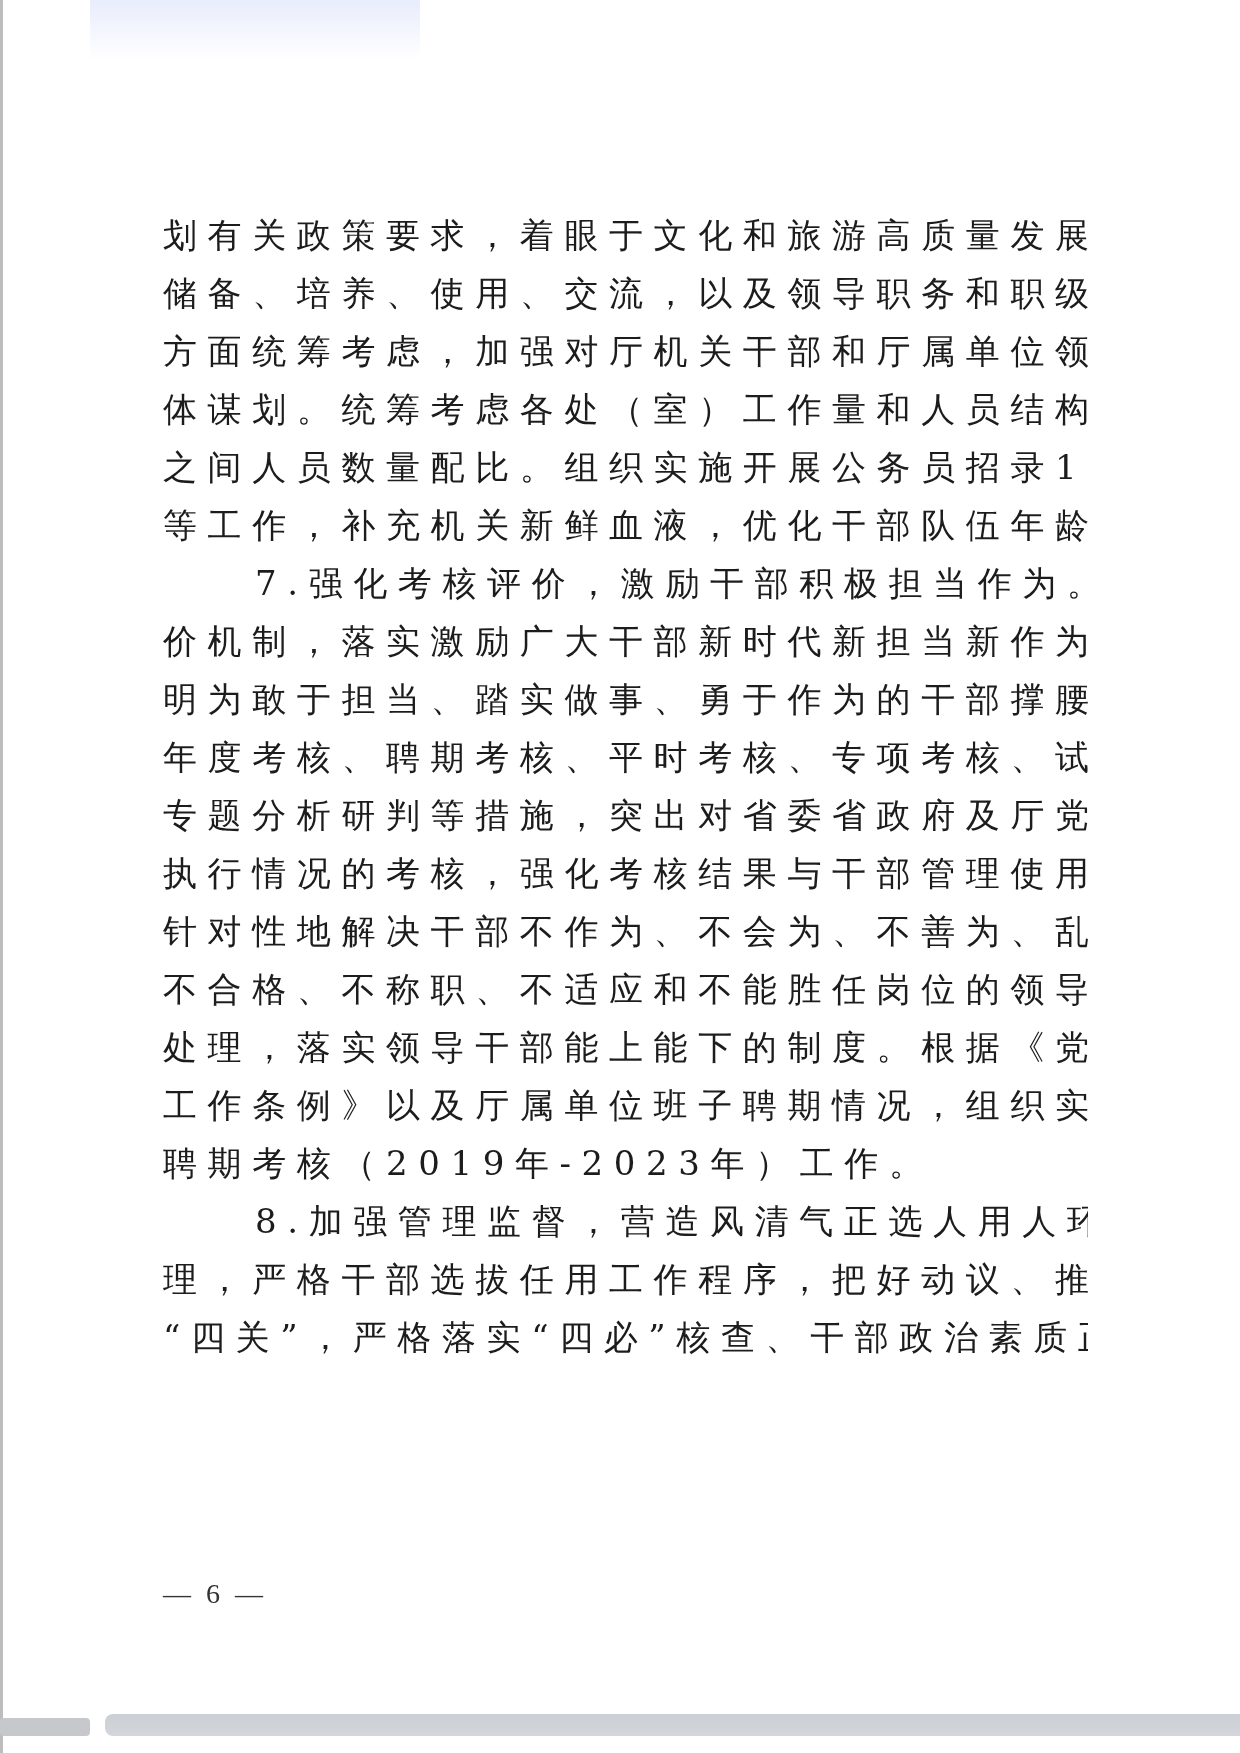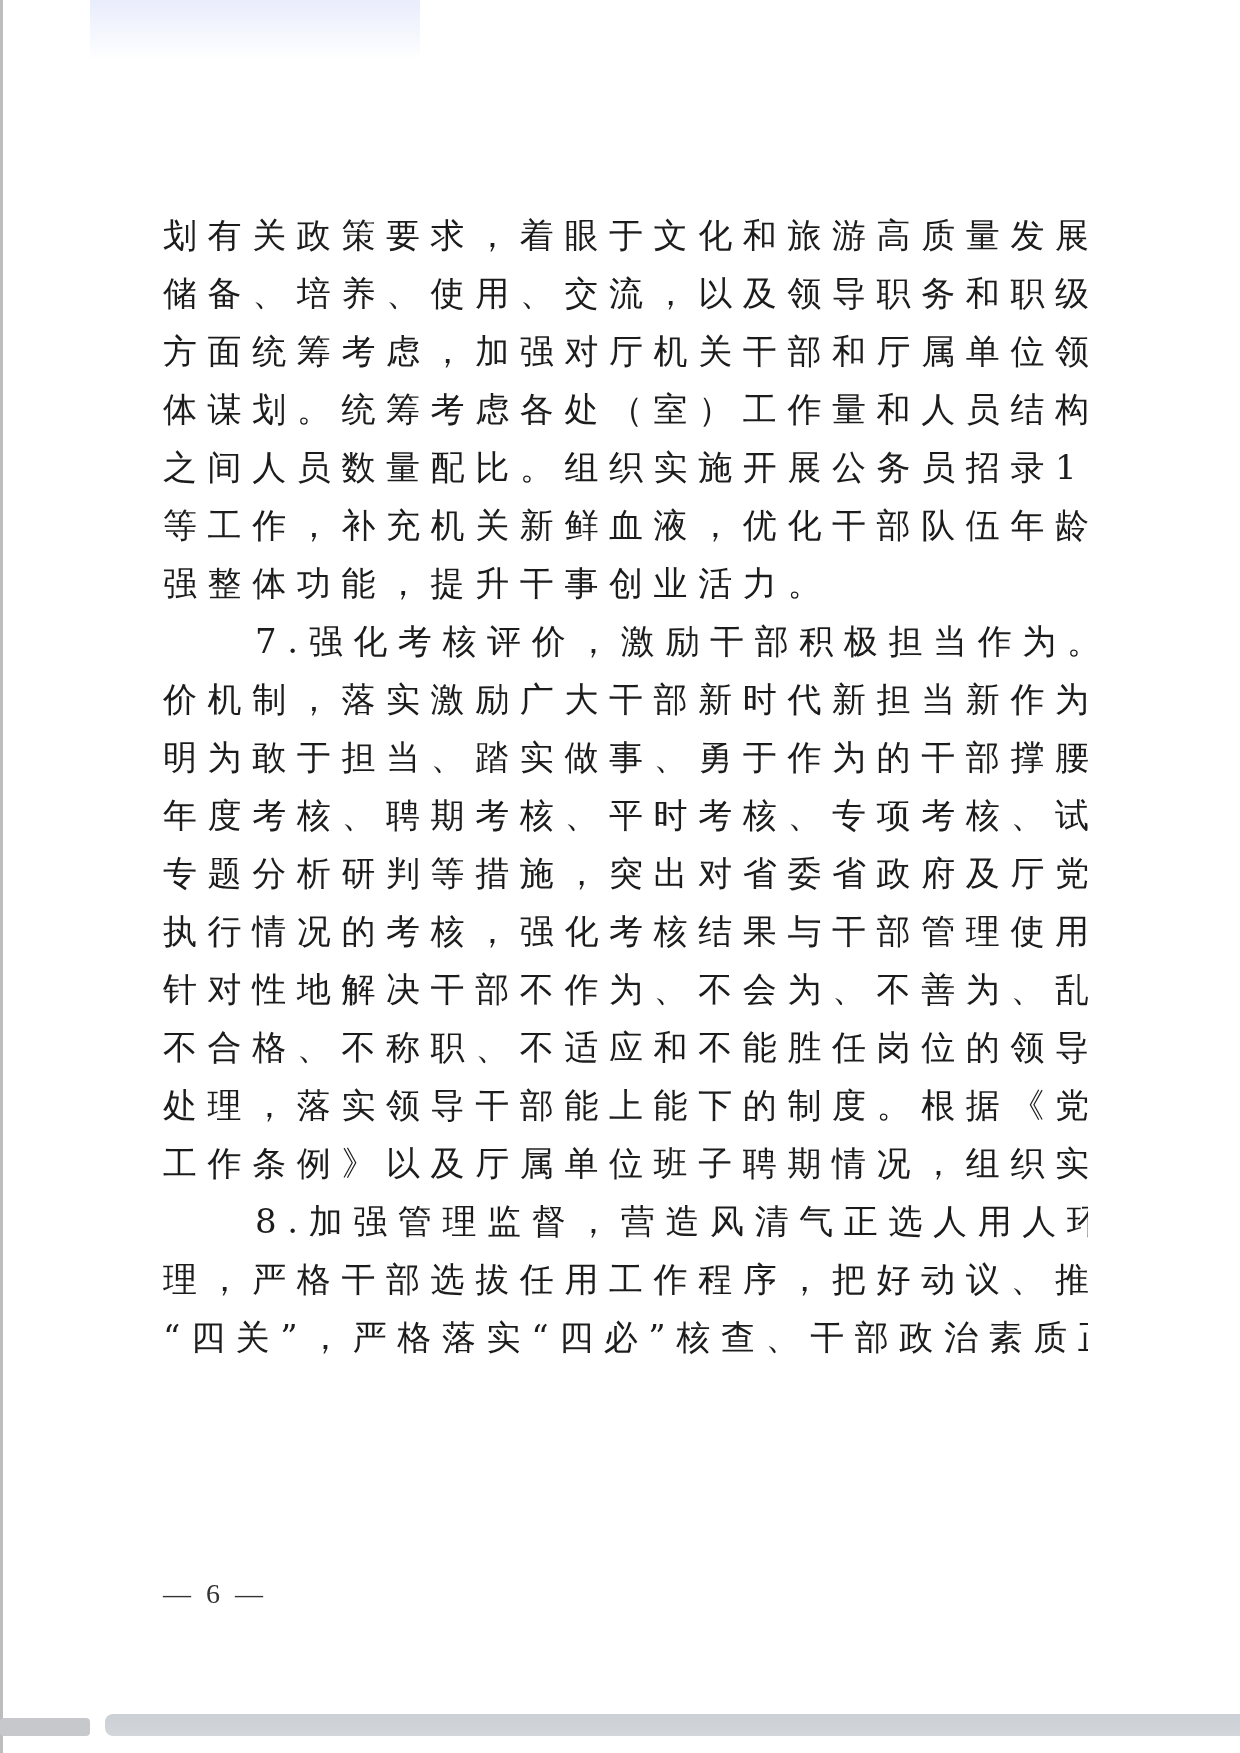--- a/index.html
+++ b/index.html
@@ -89,31 +89,31 @@
 <div class="left-edge"></div>
 <div class="top-bleed"></div>
 
 <div class="page-text">
   <div class="line">划有关政策要求，着眼于文化和旅游高质量发展需要，从干部的</div>
   <div class="line">储备、培养、使用、交流，以及领导职务和职级的转任、兼任等</div>
   <div class="line">方面统筹考虑，加强对厅机关干部和厅属单位领导班子建设的整</div>
   <div class="line">体谋划。统筹考虑各处（室）工作量和人员结构，优化各处（室）</div>
   <div class="line">之间人员数量配比。组织实施开展公务员招录1人、选调生1人</div>
   <div class="line">等工作，补充机关新鲜血液，优化干部队伍年龄、专业结构，增</div>
-  <div class="line last">强整体功能，提升干事创业活力。</div>
   <div class="line indent">7.强化考核评价，激励干部积极担当作为。完善干部考核评</div>
   <div class="line">价机制，落实激励广大干部新时代新担当新作为的措施，旗帜鲜</div>
   <div class="line">明为敢于担当、踏实做事、勇于作为的干部撑腰鼓劲。充分运用</div>
   <div class="line">年度考核、聘期考核、平时考核、专项考核、试用期满考核以及</div>
   <div class="line">专题分析研判等措施，突出对省委省政府及厅党组决策部署贯彻</div>
   <div class="line">执行情况的考核，强化考核结果与干部管理使用的有机结合，有</div>
   <div class="line">针对性地解决干部不作为、不会为、不善为、乱作为的问题；对</div>
   <div class="line">不合格、不称职、不适应和不能胜任岗位的领导干部，及时调整</div>
   <div class="line">处理，落实领导干部能上能下的制度。根据《党政领导干部考核</div>
   <div class="line">工作条例》以及厅属单位班子聘期情况，组织实施厅属单位班子</div>
+  <div class="line last">聘期考核（2019年-2023年）工作。</div>
   <div class="line indent">8.加强管理监督，营造风清气正选人用人环境。坚持从严管</div>
   <div class="line">理，严格干部选拔任用工作程序，把好动议、推荐、考察、决定</div>
   <div class="line">“四关”，严格落实“四必”核查、干部政治素质正反双向评议</div>
 </div>
 
 <div class="page-number">— 6 —</div>
 
 <div class="bottom-bar-left"></div>
 <div class="bottom-bar-right"></div>
 

